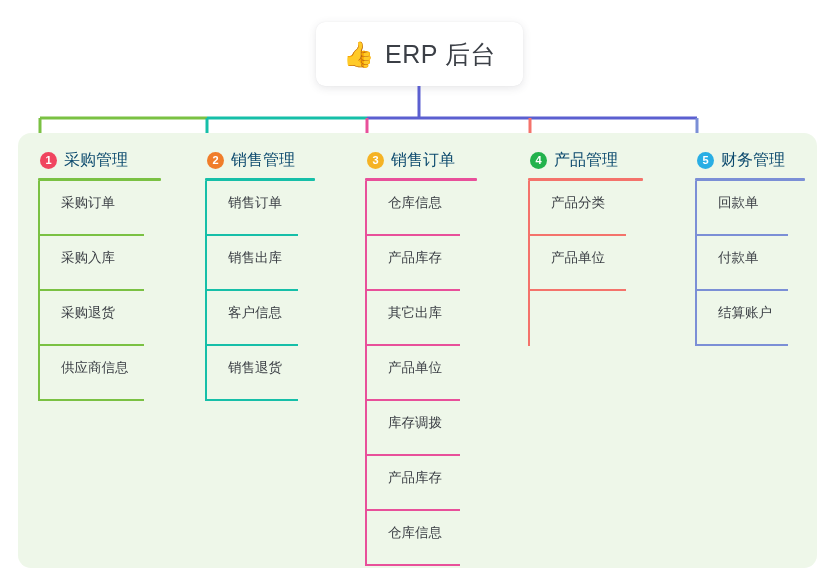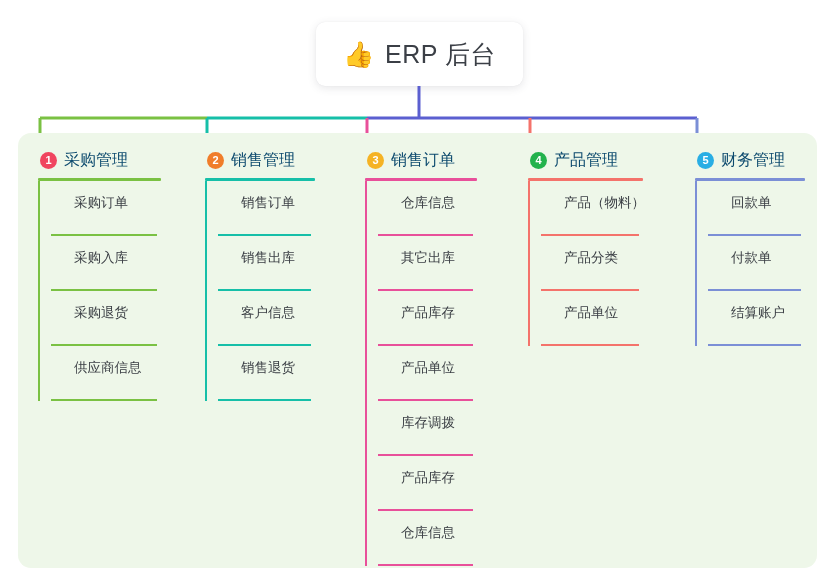--- a/index.html
+++ b/index.html
@@ -94,21 +94,20 @@
   }
   .header-rule {
     height: 3px;
     border-radius: 1px;
     margin-top: 4px;
   }
 
   .items {
     position: relative;
     padding-top: 0;
-    padding-left: 13px;
   }
   .spine {
     position: absolute;
     left: 0;
     top: 0;
     width: 2px;
   }
   .item {
     position: relative;
     height: 55px;
@@ -210,25 +209,25 @@
         <span class="col-title">销售订单</span>
       </div>
       <div class="header-rule" style="background: rgb(232, 80, 154); width: 112px;"></div>
       <div class="items" style="height: 442px;">
         <div class="spine" style="background: rgb(232, 80, 154); height: 385px;"></div>
         <div class="item">
           <span class="item-label">仓库信息</span>
           <div class="item-rule" style="background: rgb(232, 80, 154); width: 95px;"></div>
         </div>
         <div class="item">
+          <span class="item-label">产品库存</span>
+          <div class="item-rule" style="background: rgb(232, 80, 154); width: 95px;"></div>
+        </div>
+        <div class="item">
           <span class="item-label">其它出库</span>
-          <div class="item-rule" style="background: rgb(232, 80, 154); width: 95px;"></div>
-        </div>
-        <div class="item">
-          <span class="item-label">产品库存</span>
           <div class="item-rule" style="background: rgb(232, 80, 154); width: 95px;"></div>
         </div>
         <div class="item">
           <span class="item-label">产品单位</span>
           <div class="item-rule" style="background: rgb(232, 80, 154); width: 95px;"></div>
         </div>
         <div class="item">
           <span class="item-label">库存调拨</span>
           <div class="item-rule" style="background: rgb(232, 80, 154); width: 95px;"></div>
         </div>
@@ -244,24 +243,20 @@
     </div>
     <div class="column" style="left: 528px; top: 146px; width: 115px;">
       <div class="col-header">
         <span class="badge" style="background: rgb(34, 178, 76);">4</span>
         <span class="col-title">产品管理</span>
       </div>
       <div class="header-rule" style="background: rgb(244, 115, 107); width: 115px;"></div>
       <div class="items" style="height: 165px;">
         <div class="spine" style="background: rgb(244, 115, 107); height: 165px;"></div>
         <div class="item">
-          <span class="item-label">产品（物料）</span>
-          <div class="item-rule" style="background: rgb(244, 115, 107); width: 98px;"></div>
-        </div>
-        <div class="item">
           <span class="item-label">产品分类</span>
           <div class="item-rule" style="background: rgb(244, 115, 107); width: 98px;"></div>
         </div>
         <div class="item">
           <span class="item-label">产品单位</span>
           <div class="item-rule" style="background: rgb(244, 115, 107); width: 98px;"></div>
         </div>
       </div>
     </div>
     <div class="column" style="left: 695px; top: 146px; width: 110px;">

